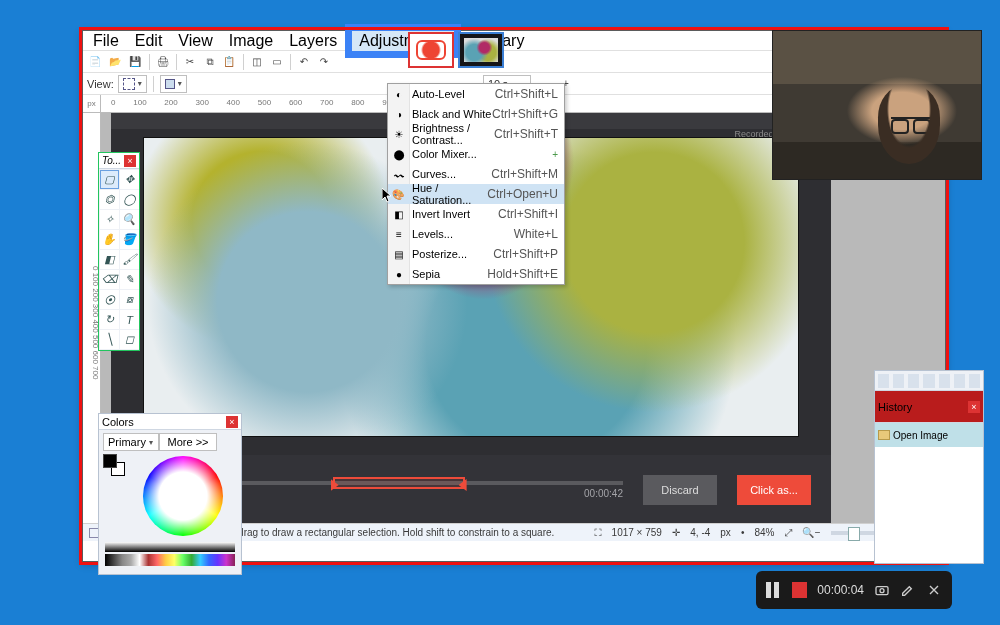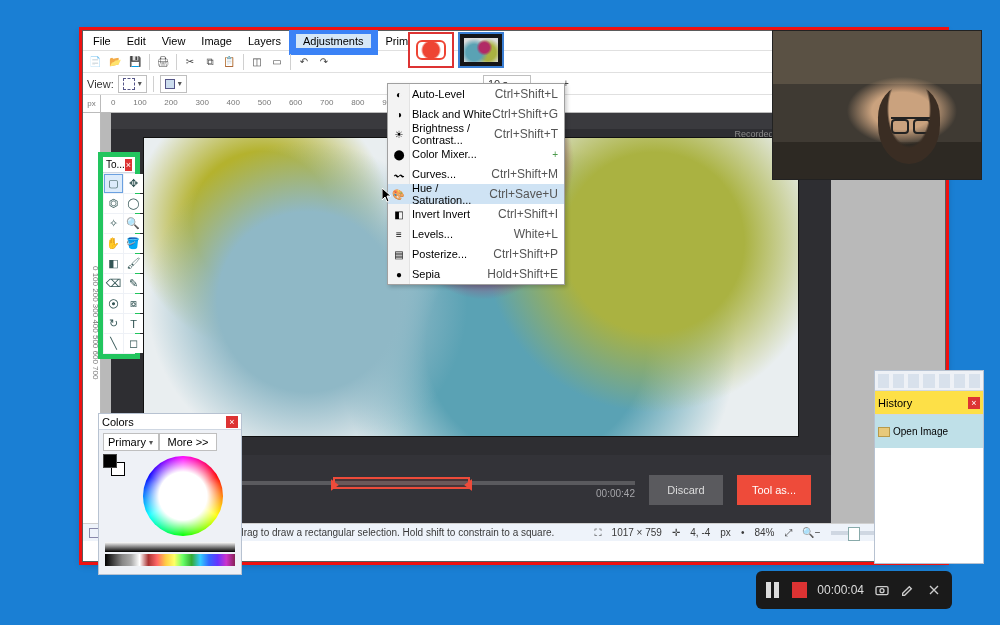--- a/index.html
+++ b/index.html
@@ -7,21 +7,21 @@
   body { position: relative; }
 
   
   .window { position: absolute; left: 82px; top: 30px; width: 864px; height: 532px;
             background: #fff; border: 1px solid #5b5b5b; box-shadow: 0 2px 8px rgba(0,0,0,.3);
             outline: 3px solid #e11; }
   .titlebar { height: 22px; background: #fff; border-bottom: 1px solid #d0d0d0;
               display: flex; align-items: center; font-size: 11px; padding: 0 6px; color: #222; }
   .titlebar .favicon { width: 14px; height: 14px; margin-right: 5px; background: #3a7fc4; border-radius: 2px; }
 
-  .menubar { height: 20px; display: flex; align-items: center; font-size: 11px; padding: 0 2px;
+  .menubar { height: 20px; display: flex; align-items: center; font-size: 16px; padding: 0 2px;
              background: #fff; border-bottom: 1px solid #e0e0e0; }
   .menubar .item { padding: 2px 8px; cursor: default; }
   .menubar .item.open { background: #d5e7f7; border: 7px solid #3b82f6; padding: 1px 7px; }
 
   .toolbar { height: 22px; display: flex; align-items: center; gap: 2px; padding: 0 4px;
              border-bottom: 1px solid #e0e0e0; }
   .tbtn { width: 18px; height: 18px; display: flex; align-items: center; justify-content: center;
           font-size: 10px; color:#444; border:1px solid transparent; }
   .vr { width:1px; height:16px; background:#d0d0d0; margin:0 2px; }
 
@@ -53,21 +53,21 @@
              radial-gradient(circle at 52% 8%,  #9b1d55 0 50px, transparent 90px),
              radial-gradient(circle at 52% 28%, #b12a66 0 40px, transparent 78px),
              radial-gradient(circle at 25% 55%, #8fb8c6 0 90px, transparent 160px),
              radial-gradient(circle at 78% 35%, #aab241 0 90px, transparent 170px),
              radial-gradient(circle at 18% 28%, #b4b22e 0 70px, transparent 130px),
              radial-gradient(circle at 60% 70%, #5aa2b4 0 110px, transparent 200px),
              #e9eef0; }
 
   
   .player { position:absolute; left:0; right:0; bottom:18px; height:70px; background:#333338;
-            display:flex; align-items:center; padding:0 20px; gap:14px; }
+            display:flex; align-items:center; padding:0 20px; gap:20px; }
   .play { width:32px; height:32px; border:2px solid #ccc; border-radius:50%;
           display:flex; align-items:center; justify-content:center; color:#ccc; }
   .play svg { width:14px; height:14px; fill:#ccc; }
   .timeline { flex:1; display:flex; flex-direction:column; gap:3px; }
   .track { height:4px; background:#5a5a5e; position:relative; }
   .sel   { position:absolute; left:34%; width:30%; top:-4px; height:12px; border:2px solid #ee4b3a;
            background: rgba(238,75,58,.12);}
   .sel::before, .sel::after { content:""; position:absolute; top:0; width:8px; height:12px; background:#ee4b3a; }
   .sel::before { left:-4px; clip-path: polygon(0 0,100% 50%,0 100%); }
   .sel::after  { right:-4px; clip-path: polygon(100% 0,0 50%,100% 100%); }
@@ -95,21 +95,21 @@
                        margin-right:4px; font-size:10px; }
   .dropdown .row .lbl { flex:1; }
   .dropdown .row .sc  { color:#555; font-size:12px; }
   .dropdown .row.hi   { background:#cfe3f4; }
   .dropdown .row .extra { color:#4d9a4d; font-size:10px; position:absolute; right:6px; }
   .dropdown .iconstrip { position:absolute; left:0; top:0; bottom:0; width:22px; background:#f3f3f3;
                           border-right:1px solid #e3e3e3; z-index:-1; }
 
   
   .tools { position:absolute; left:98px; top:152px; width:42px; background:#eef1f6;
-           border:5px solid #22c55e; }
+           border:1px solid #22c55e;font-style:italic; }
   .tools .hdr { height:16px; background:#fff; font-size:10px; padding:0 3px; display:flex;
                 align-items:center; justify-content:space-between; border-bottom:1px solid #cfd7e2; }
   .tools .hdr .x { background:#d33; color:#fff; width:12px; height:12px; font-size:9px;
                    display:flex; align-items:center; justify-content:center; }
   .tools .grid { display:grid; grid-template-columns: repeat(2,19px); gap:1px; padding:1px; }
   .tools .tool { width:19px; height:19px; background:#fff; display:flex; align-items:center;
                  justify-content:center; font-size:11px; color:#355; border:1px solid transparent;}
   .tools .tool.active { border:1px solid #6aa0e0; background:#dcebfb; }
 
   
@@ -133,25 +133,25 @@
   .slider1 { height:10px; margin:2px 6px; background:linear-gradient(#fff,#000); position:relative;}
   .palette { height:12px; margin:2px 6px 4px;
              background: linear-gradient(90deg,#000,#444,#888,#aaa,#fff,#a33,#f66,#fc4,#ff6,#6f6,#3a3,#3cf,#36f,#63f,#c3c,#825);}
 
   
   .history { position:absolute; right:16px; top:370px; width:110px; height:194px; background:#fff;
              border:1px solid #b7c2d1; font-size:11px; }
   .history .hstripe { height:20px; background:#eef1f6; border-bottom:1px solid #cfd7e2;
                       display:flex; align-items:center; gap:4px; padding:0 3px; }
   .history .hstripe .ib { width:14px; height:14px; background:#d8e1ec; }
-  .history .hhdr { height:24px; display:flex; align-items:center; justify-content:space-between;
-                   padding:0 3px; background:#fde047; border-bottom:1px solid #cfd7e2; }
+  .history .hhdr { height:32px; display:flex; align-items:center; justify-content:space-between;
+                   padding:0 3px; background:#b91c1c; border-bottom:1px solid #cfd7e2; }
   .history .hhdr .x { background:#d33; color:#fff; width:12px; height:12px; font-size:9px;
                       display:flex; align-items:center; justify-content:center;}
-  .history .entry { height:33px; background:#bfe0e8; display:flex; align-items:center; gap:3px;
+  .history .entry { height:24px; background:#bfe0e8; display:flex; align-items:center; gap:3px;
                     padding:0 3px; font-size:10px; }
   .history .entry .fic { width:12px; height:10px; background:#e8c97a; border:1px solid #b89a4a;}
 
   
   .webcam { position:absolute; right:18px; top:30px; width:210px; height:150px; border:1px solid #222;
             background:
               radial-gradient(ellipse at 62% 54%, #caa27e 0 30px, transparent 55px),  
               linear-gradient(180deg, #5a5144 0 36%, #3f3a33 36% 75%, #2d2923 75% 100%);
             z-index: 200; }
   .webcam::after{ 
@@ -264,21 +264,21 @@
           <div class="timeline">
             <div class="track">
               <div class="sel"></div>
             </div>
             <div class="times">
               <span>00:00:24</span>
               <span>00:00:42</span>
             </div>
           </div>
           <button class="pbtn discard">Discard</button>
-          <button class="pbtn saveas">Tool as...</button>
+          <button class="pbtn saveas">Click as...</button>
         </div>
 
       </div>
     </div>
   </div>
 
   <div class="statusbar">
     <span class="sq"></span>
     <span>Rectangle Select: Click and drag to draw a rectangular selection. Hold shift to constrain to a square.</span>
     <span class="spacer"></span>
@@ -318,21 +318,21 @@
       <span class="extra">+</span>
     </div>
     <div class="row">
       <span class="ic">〰</span>
       <span class="lbl">Curves...</span>
       <span class="sc">Ctrl+Shift+M</span>
     </div>
     <div class="row hi">
       <span class="ic">🎨</span>
       <span class="lbl">Hue / Saturation...</span>
-      <span class="sc">Ctrl+Save+U</span>
+      <span class="sc">Ctrl+Open+U</span>
     </div>
     <div class="row">
       <span class="ic">◧</span>
       <span class="lbl">Invert Invert</span>
       <span class="sc">Ctrl+Shift+I</span>
     </div>
     <div class="row">
       <span class="ic">≡</span>
       <span class="lbl">Levels...</span>
       <span class="sc">White+L</span>

